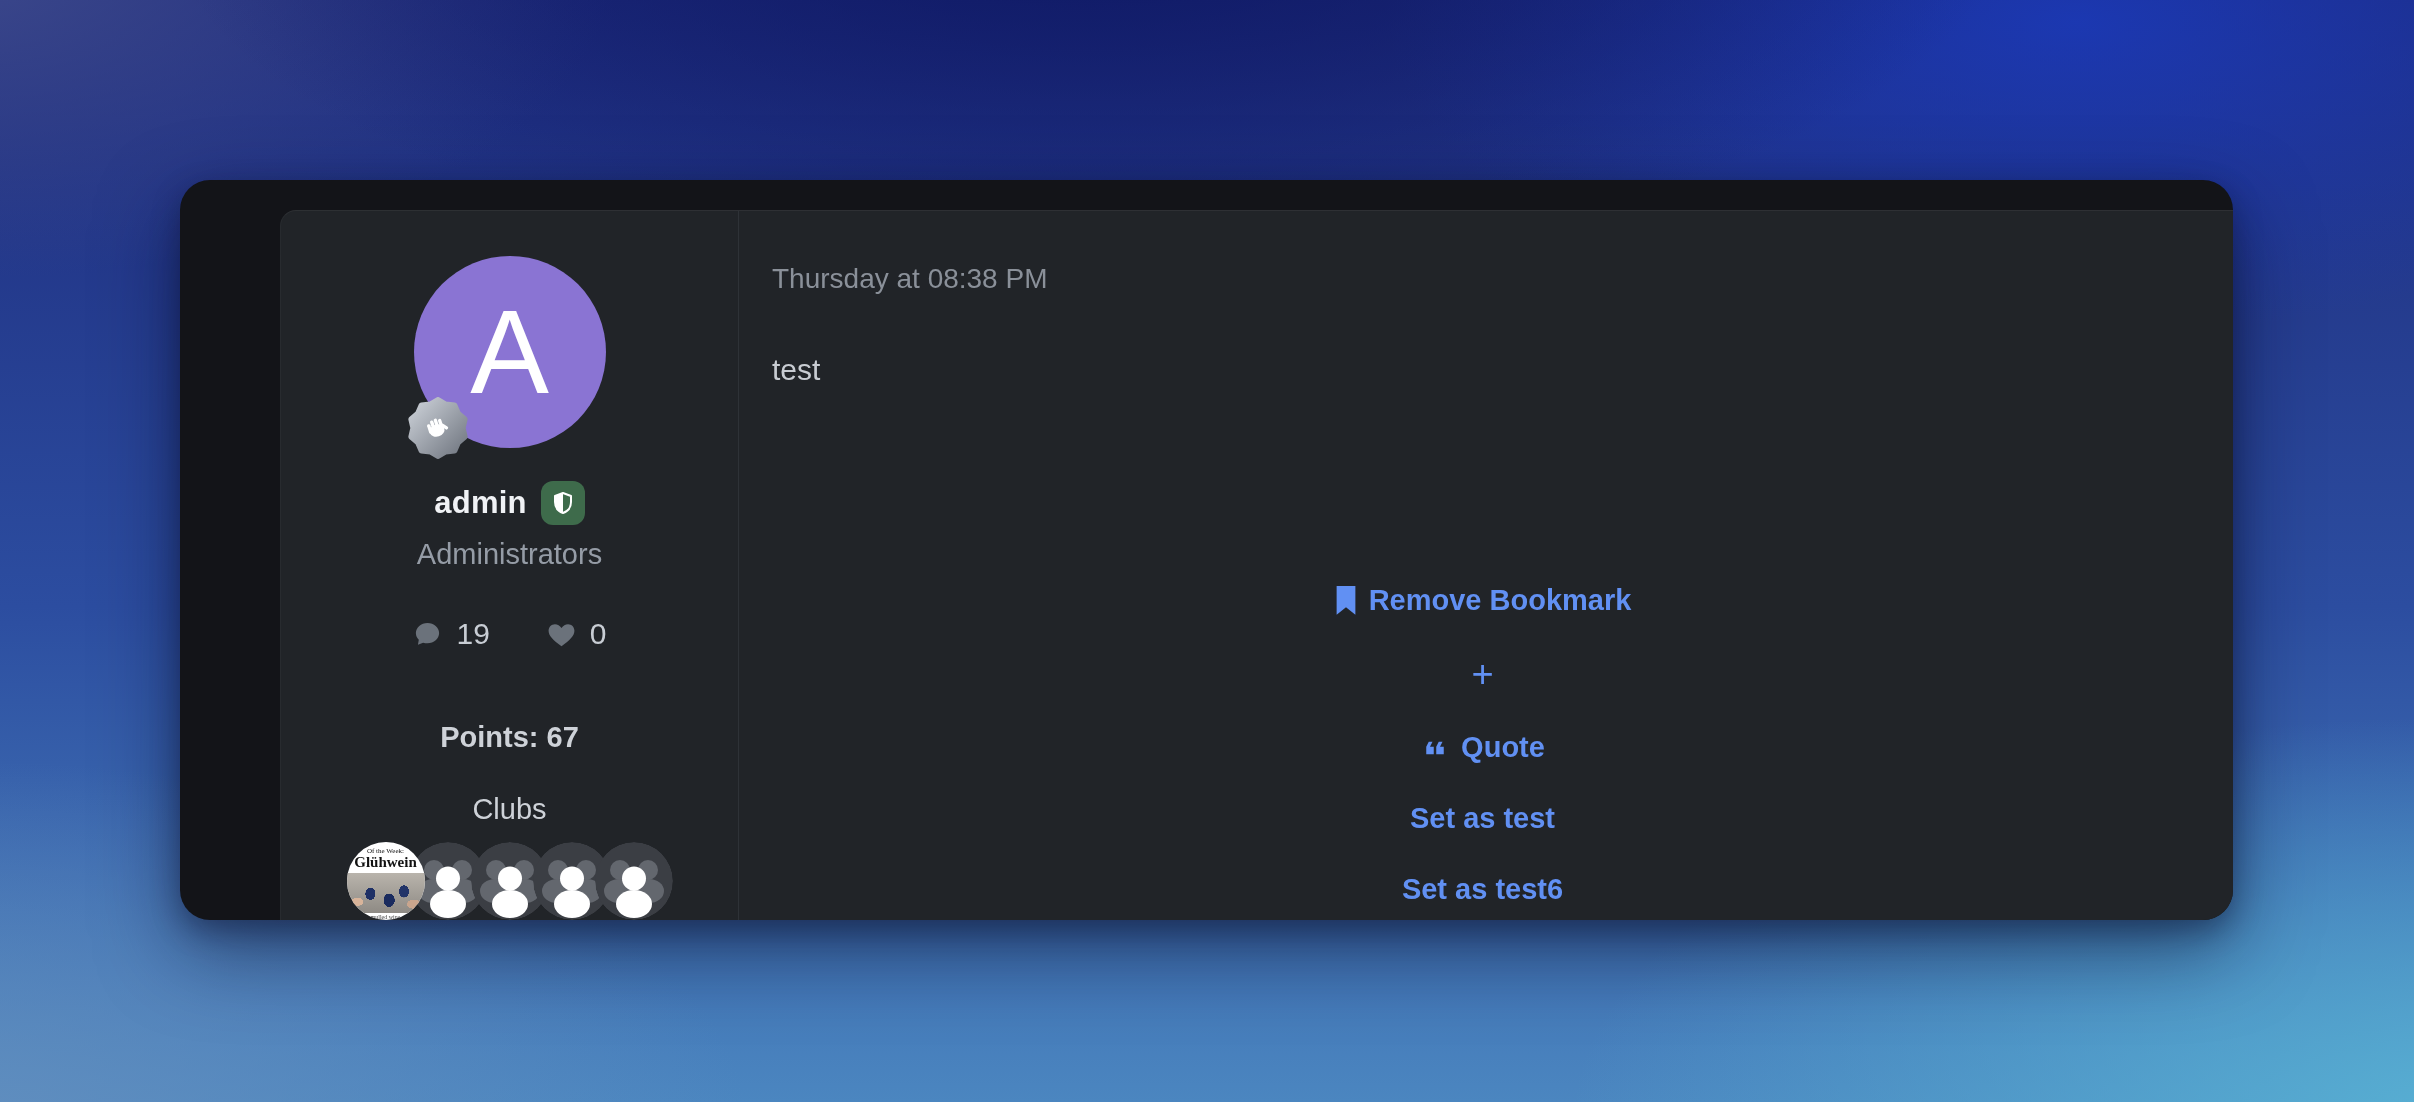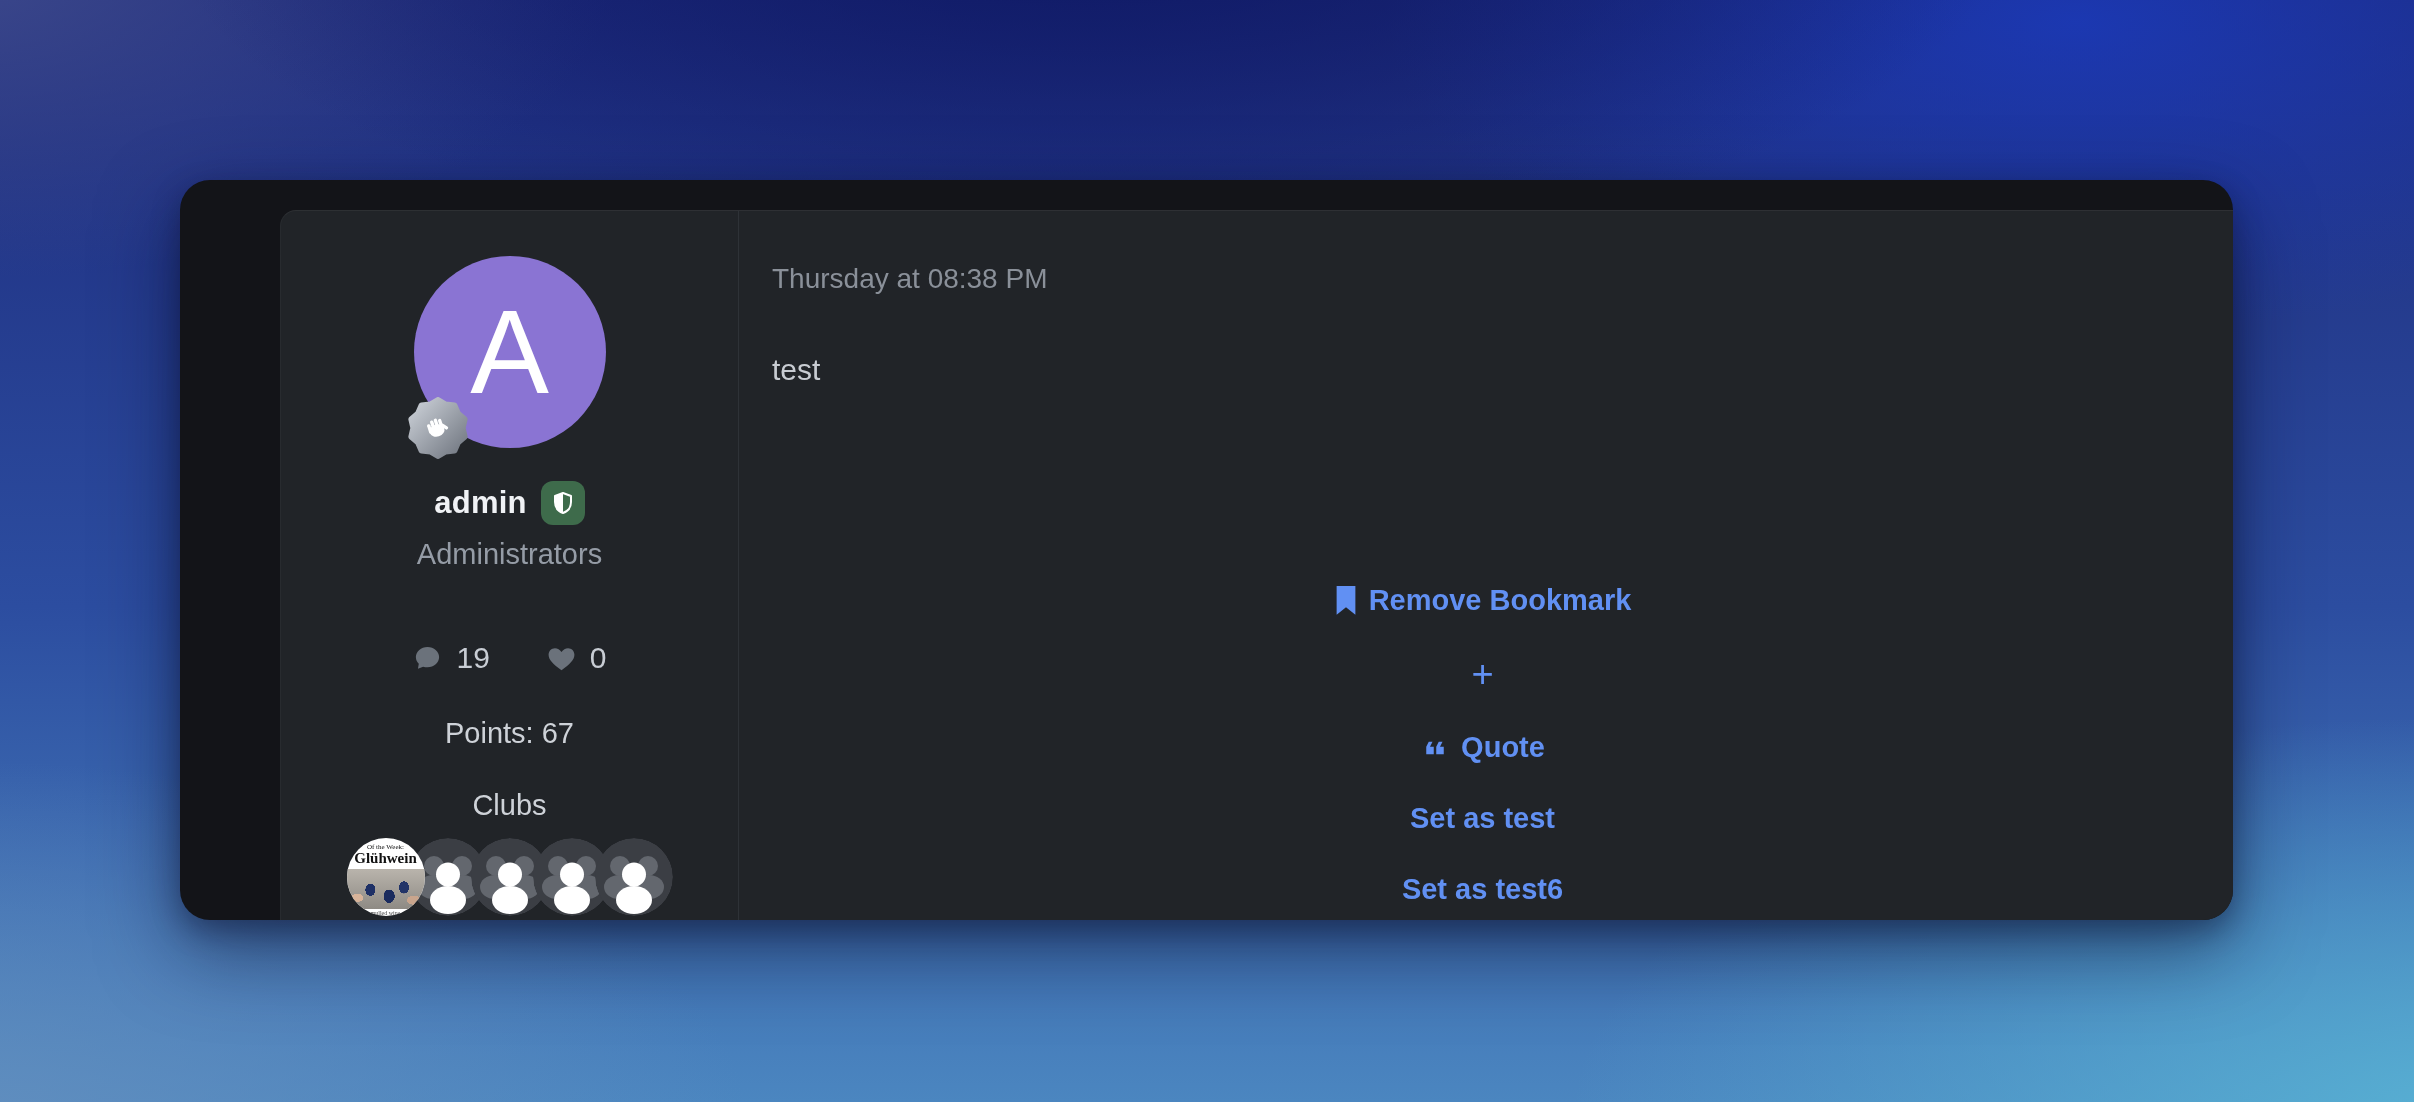--- a/index.html
+++ b/index.html
@@ -48,24 +48,24 @@
   .rank-seal {
     position:absolute; left:-7px; bottom:-11px; width:62px; height:62px;
   }
   .name-row { margin-top:33px; display:flex; align-items:center; gap:14px; }
   .author-name { color:#f0f2f5; font-size:31px; font-weight:700; letter-spacing:.2px; }
   .mod-badge {
     width:44px; height:44px; border-radius:12px; background:#3E6B4B;
     display:flex; align-items:center; justify-content:center;
   }
   .author-group { margin-top:13px; color:#959ca6; font-size:29px; }
-  .stats-row { margin-top:70px; display:flex; align-items:center; gap:56px; }
+  .stats-row { margin-top:46px; display:flex; align-items:center; gap:56px; }
   .stat { display:flex; align-items:center; gap:13px; }
   .stat .num { color:#c8cdd4; font-size:30px; }
-  .points { margin-top:42px; color:#ced2d8; font-size:29px; }
+  .points { margin-top:70px; color:#ced2d8; font-size:29px;font-weight:bold; }
   .clubs-label { margin-top:39px; color:#ced2d8; font-size:29px; }
   .clubs-row { margin-top:16px; display:flex; }
   .club-avatar {
     width:78px; height:78px; border-radius:50%; overflow:hidden; flex:0 0 78px;
     position:relative;
   }
   .club-avatar + .club-avatar { margin-left:-16px; }
   .club-avatar--image { background:#fff; z-index:1; }
   .club-img-header { text-align:center; color:#111; font-size:7px; padding-top:5px;
     font-family:"Liberation Serif", serif; }

